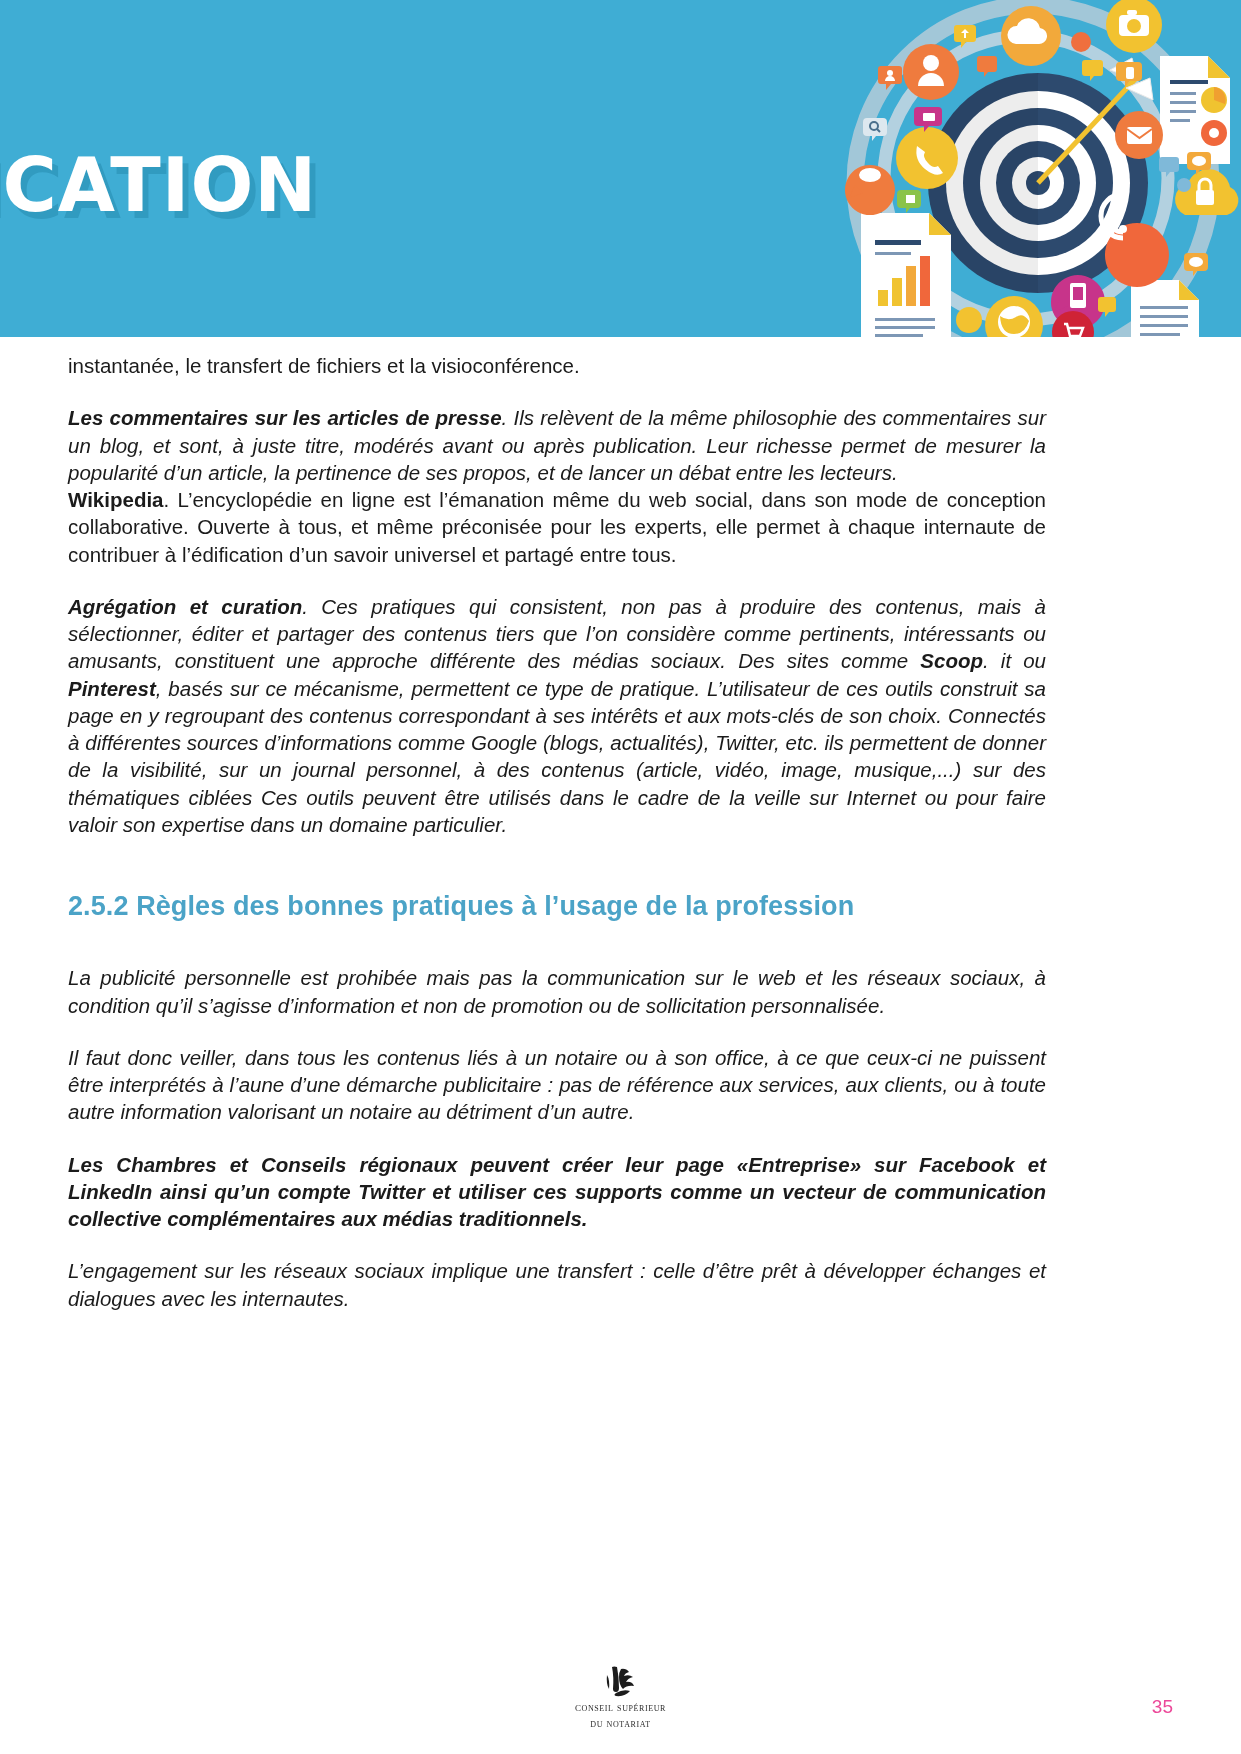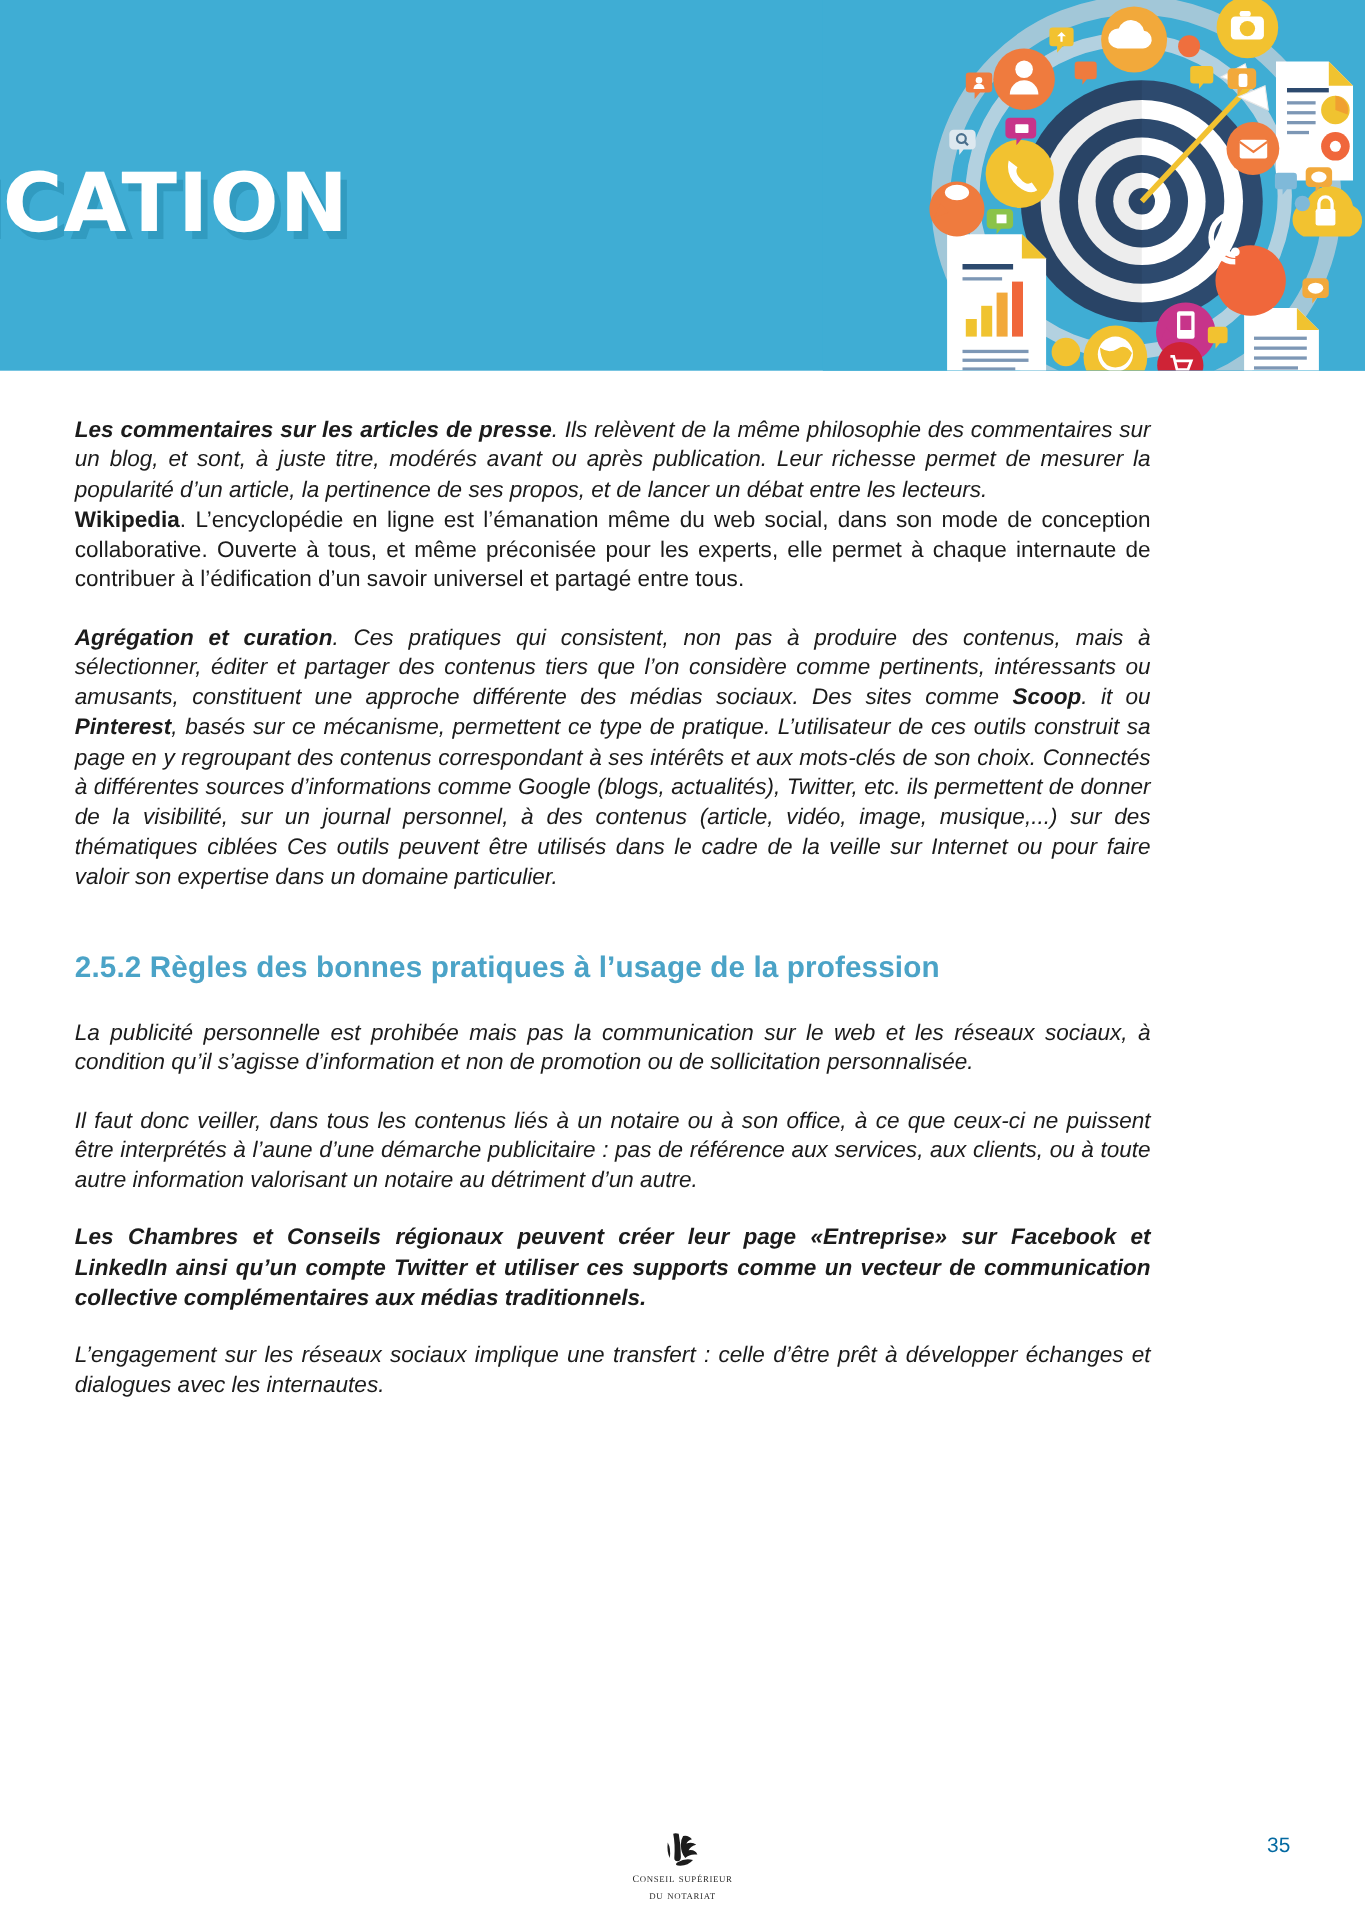--- a/index.html
+++ b/index.html
@@ -65,21 +65,21 @@
     text-align: justify;
     margin: 0 0 0 0;
     hyphens: none;
   }
   p.para.spaced { margin-top: 25px; font-style: italic; }
   p.para.tight  { margin-top: 0; }
   .b { font-weight: bold; }
 
   h2.section-heading {
     margin-top: 52px;
-    margin-bottom: 30px;
+    margin-bottom: 42px;
     font-size: 27px;
     font-weight: bold;
     color: #4ba3c7;
     letter-spacing: 0.1px;
     line-height: 1.2;
   }
 
   p.para.bold-block {
     font-weight: bold;
   }
@@ -109,23 +109,23 @@
     color: #2b2b2b;
     letter-spacing: 0.6px;
     font-variant: small-caps;
     text-transform: lowercase;
     line-height: 1.25;
   }
   .logo-line1::first-letter { font-size: 13.5px; }
   .page-number {
     position: absolute;
     right: 68px;
-    bottom: 64px;
+    bottom: 36px;
     font-size: 19px;
-    color: #0369a1;
+    color: #ec4899;
   }
 </style>
 </head>
 <body>
 
 <div class="header-banner">
 
   <div class="banner-title">ICATION</div>
 
   <div class="illustration">
@@ -296,20 +296,21 @@
         <circle cx="333" cy="42" r="10" fill="#ef6f3e"></circle>
         <circle cx="436" cy="185" r="7" fill="#7fb9d9"></circle>
         <circle cx="221" cy="320" r="13" fill="#f2c230"></circle>
       </g>
     </svg>
   </div>
 </div>
 
 <div class="page-body">
   <div id="paragraphs-top">
+      <p class="para tight"><span>instantanée, le transfert de fichiers et la visioconférence.</span></p>
       <p class="para spaced"><span class="b">Les commentaires sur les articles de presse</span><span>. Ils relèvent de la même philosophie des commentaires sur un blog, et sont, à juste titre, modérés avant ou après publication. Leur richesse permet de mesurer la popularité d’un article, la pertinence de ses propos, et de lancer un débat entre les lecteurs.</span></p>
       <p class="para tight"><span class="b">Wikipedia</span><span>. L’encyclopédie en ligne est l’émanation même du web social, dans son mode de conception collaborative. Ouverte à tous, et même préconisée pour les experts, elle permet à chaque internaute de contribuer à l’édification d’un savoir universel et partagé entre tous.</span></p>
       <p class="para spaced"><span class="b">Agrégation et curation</span><span>. Ces pratiques qui consistent, non pas à produire des contenus, mais à sélectionner, éditer et partager des contenus tiers que l’on considère comme pertinents, intéressants ou amusants, constituent une approche  différente des médias sociaux. Des sites comme </span><span class="b">Scoop</span><span>. it ou </span><span class="b">Pinterest</span><span>, basés sur ce mécanisme, permettent ce type de pratique. L’utilisateur de ces outils construit sa page en y regroupant des contenus correspondant à ses intérêts et aux mots-clés de son choix. Connectés à différentes sources d’informations comme Google (blogs, actualités), Twitter, etc. ils permettent de donner de la visibilité, sur un journal personnel, à des contenus (article, vidéo, image, musique,...) sur des thématiques ciblées Ces outils peuvent être utilisés dans le cadre de la veille sur Internet ou pour faire valoir son expertise dans un domaine particulier.</span></p>
     </div>
 
   <h2 class="section-heading">2.5.2 Règles des bonnes pratiques à l’usage de la profession</h2>
 
   <div id="paragraphs-bottom">
       <p class="para spaced"><span>La publicité personnelle est prohibée mais pas la communication sur le web et les réseaux sociaux, à condition qu’il s’agisse d’information et non de promotion ou de sollicitation personnalisée.</span></p>
       <p class="para spaced"><span>Il faut donc veiller, dans tous les contenus liés à un notaire ou à son office, à ce que ceux-ci ne puissent être interprétés à l’aune d’une démarche publicitaire : pas de référence aux services, aux clients, ou à toute autre information valorisant un notaire au détriment d’un autre.</span></p>

